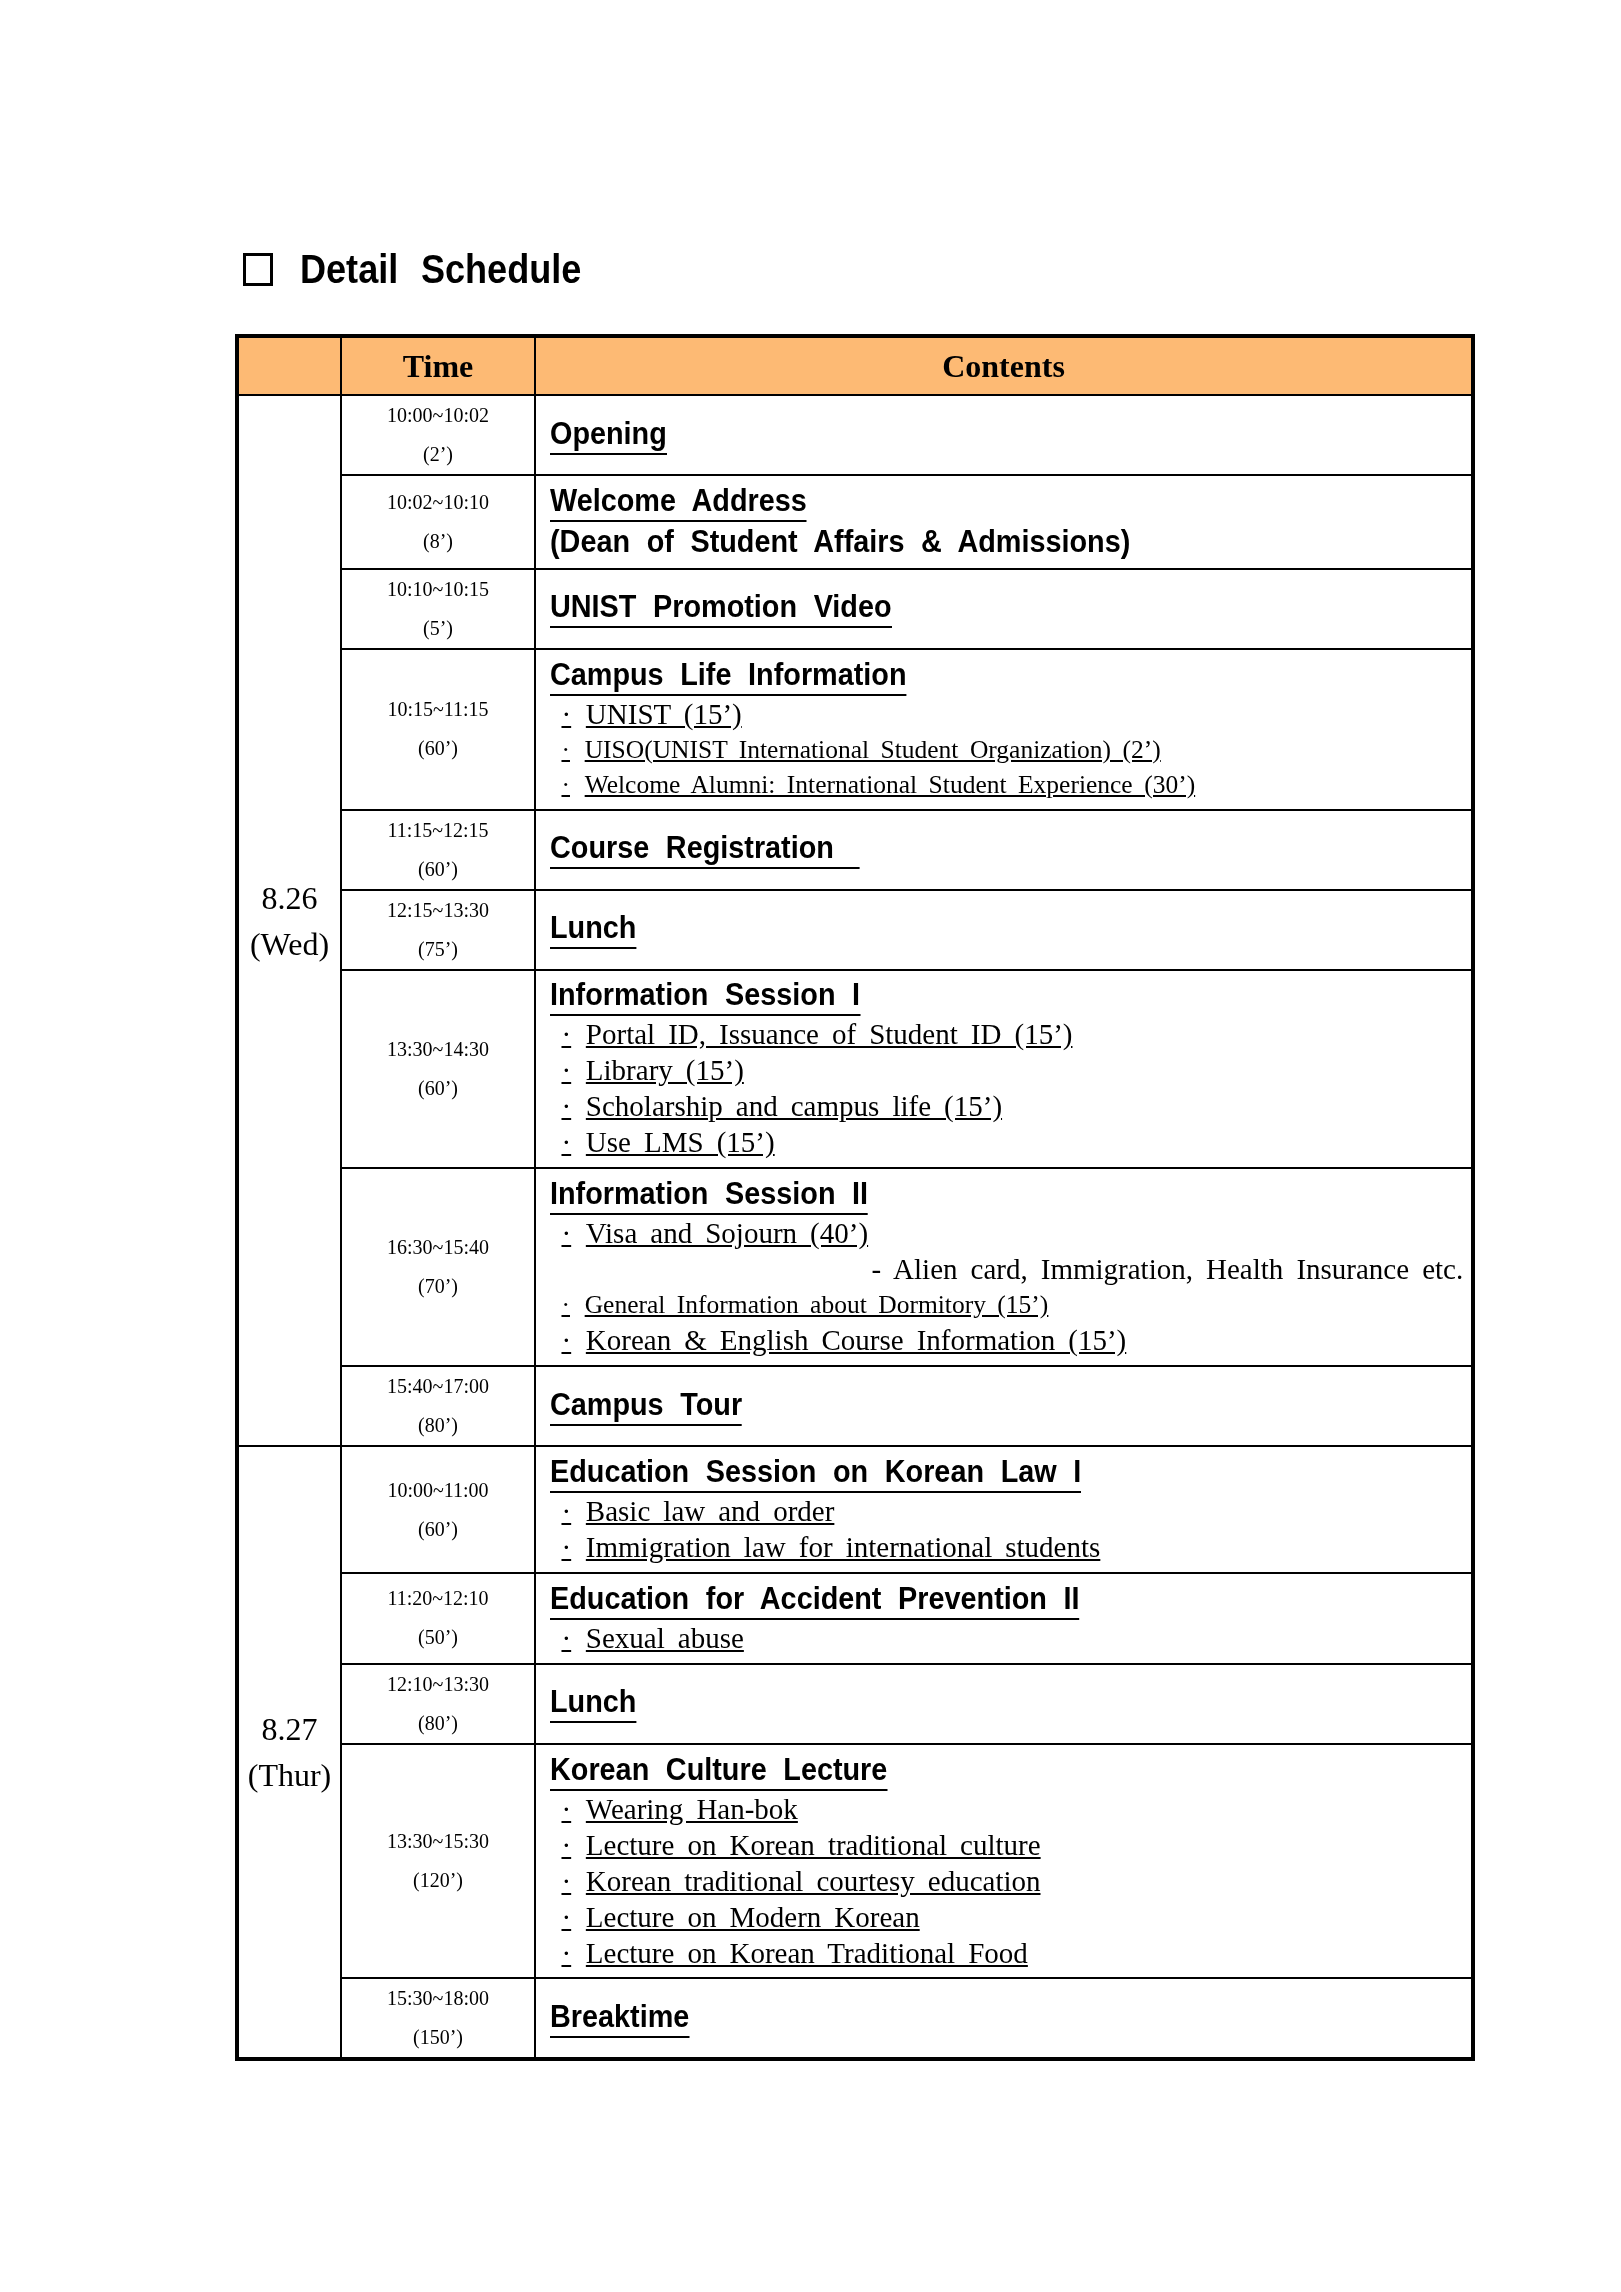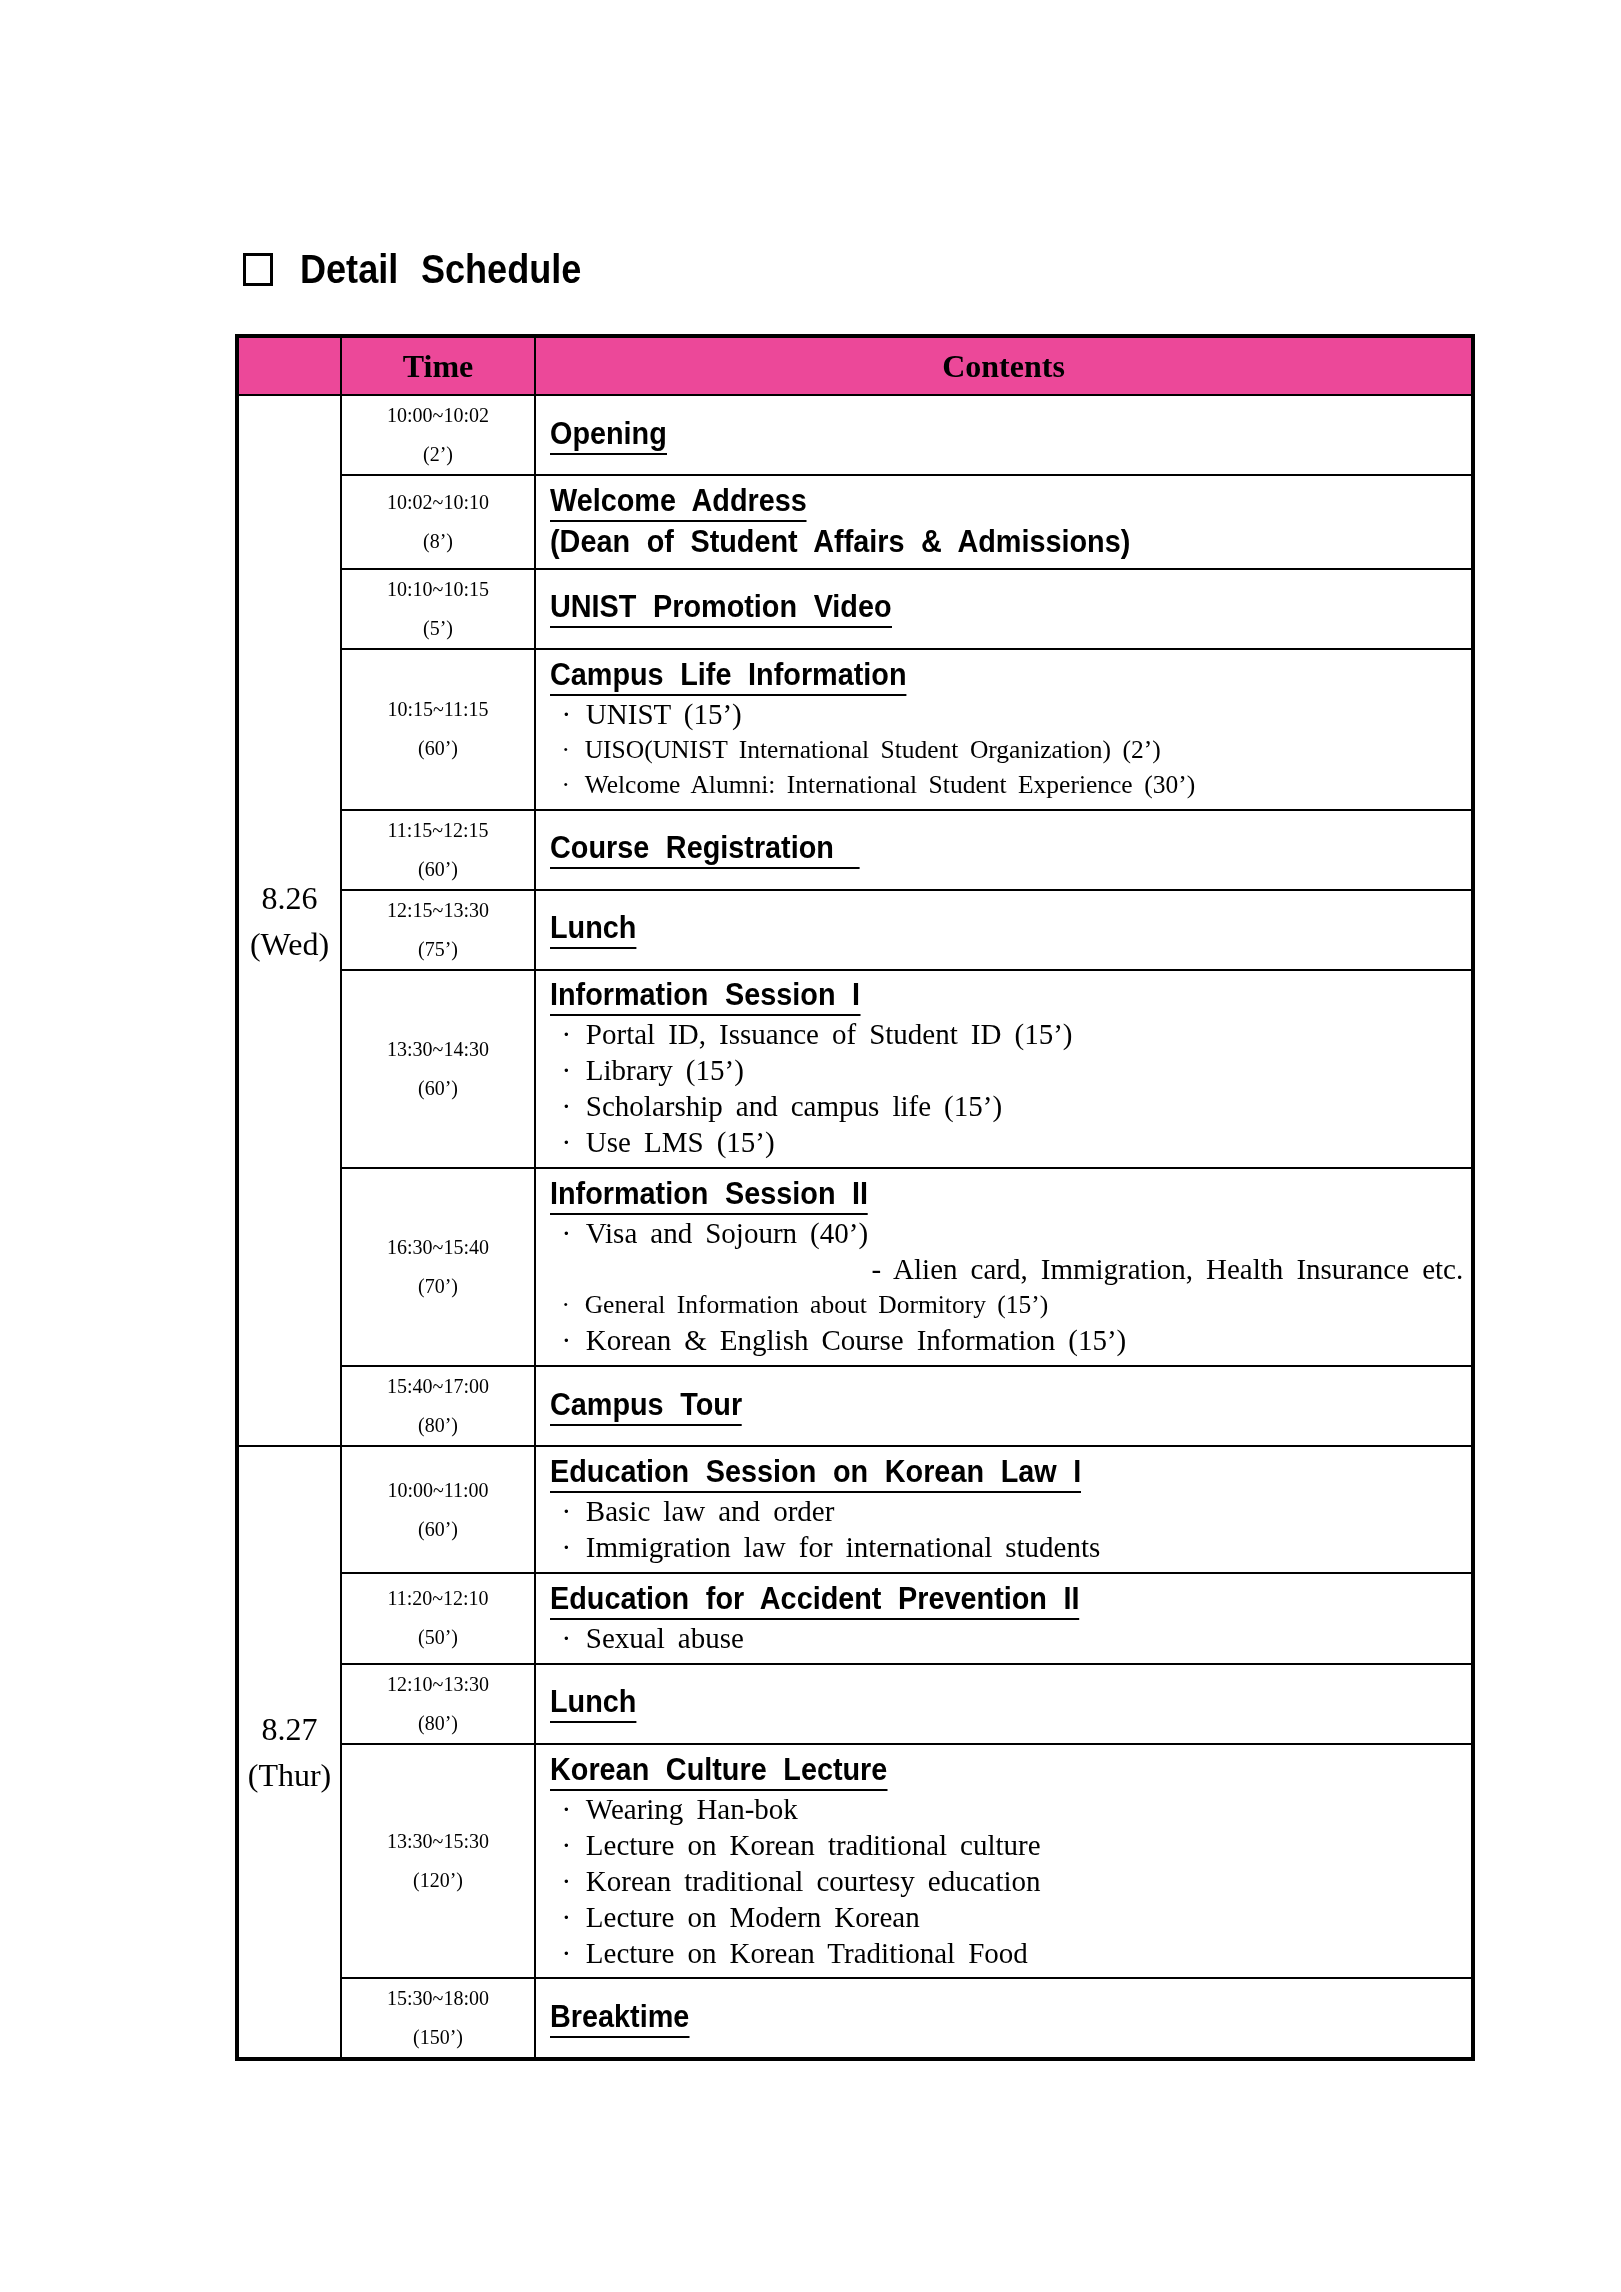--- a/index.html
+++ b/index.html
@@ -50,21 +50,21 @@
     border-collapse: collapse;
     table-layout: fixed;
     border: 4.9px solid #000;
   }
   table.schedule td {
     border: 2px solid #000;
     overflow: hidden;
   }
   .hdr-cell {
     height: 59px;
-    background: #ec4899;
+    background: #fdba74;
     font-family: "Liberation Serif", "DejaVu Serif", serif;
     font-weight: bold;
     font-size: 32px;
     text-align: center;
     vertical-align: middle;
     margin-left: 9px;
   }
   .day-cell {
     font-size: 32px;
     line-height: 46px;
@@ -111,20 +111,21 @@
     word-spacing: 0.3em;
     white-space: nowrap;
   }
   .line-bullet {
     font-family: "Liberation Serif", "DejaVu Serif", serif;
     font-size: 29px;
     line-height: 36px;
     word-spacing: 0.2em;
     padding-left: 11.8px;
     white-space: nowrap;
+    text-decoration: underline;
   }
   .line-bullet::before { content: "\00B7"; margin-right: 14.7px; }
   .line-bullet.small { font-size: 25.5px; line-height: 35px; }
   .line-sub {
     font-family: "Liberation Serif", "DejaVu Serif", serif;
     font-size: 29px;
     line-height: 36px;
     word-spacing: 0.2em;
     padding-left: 25.5px;
     white-space: nowrap;

